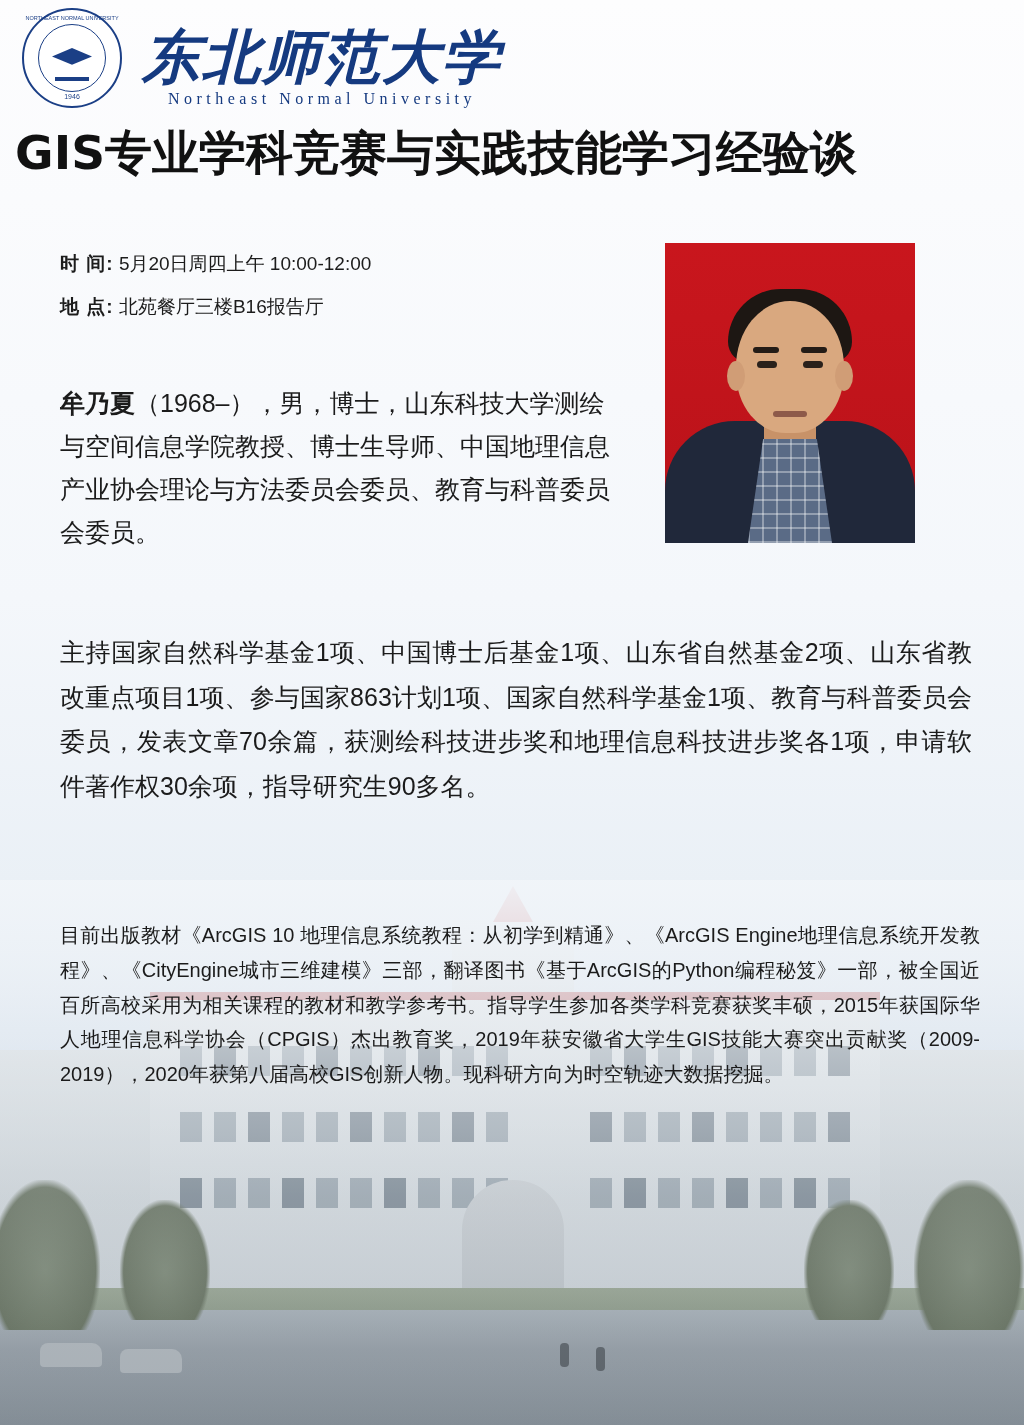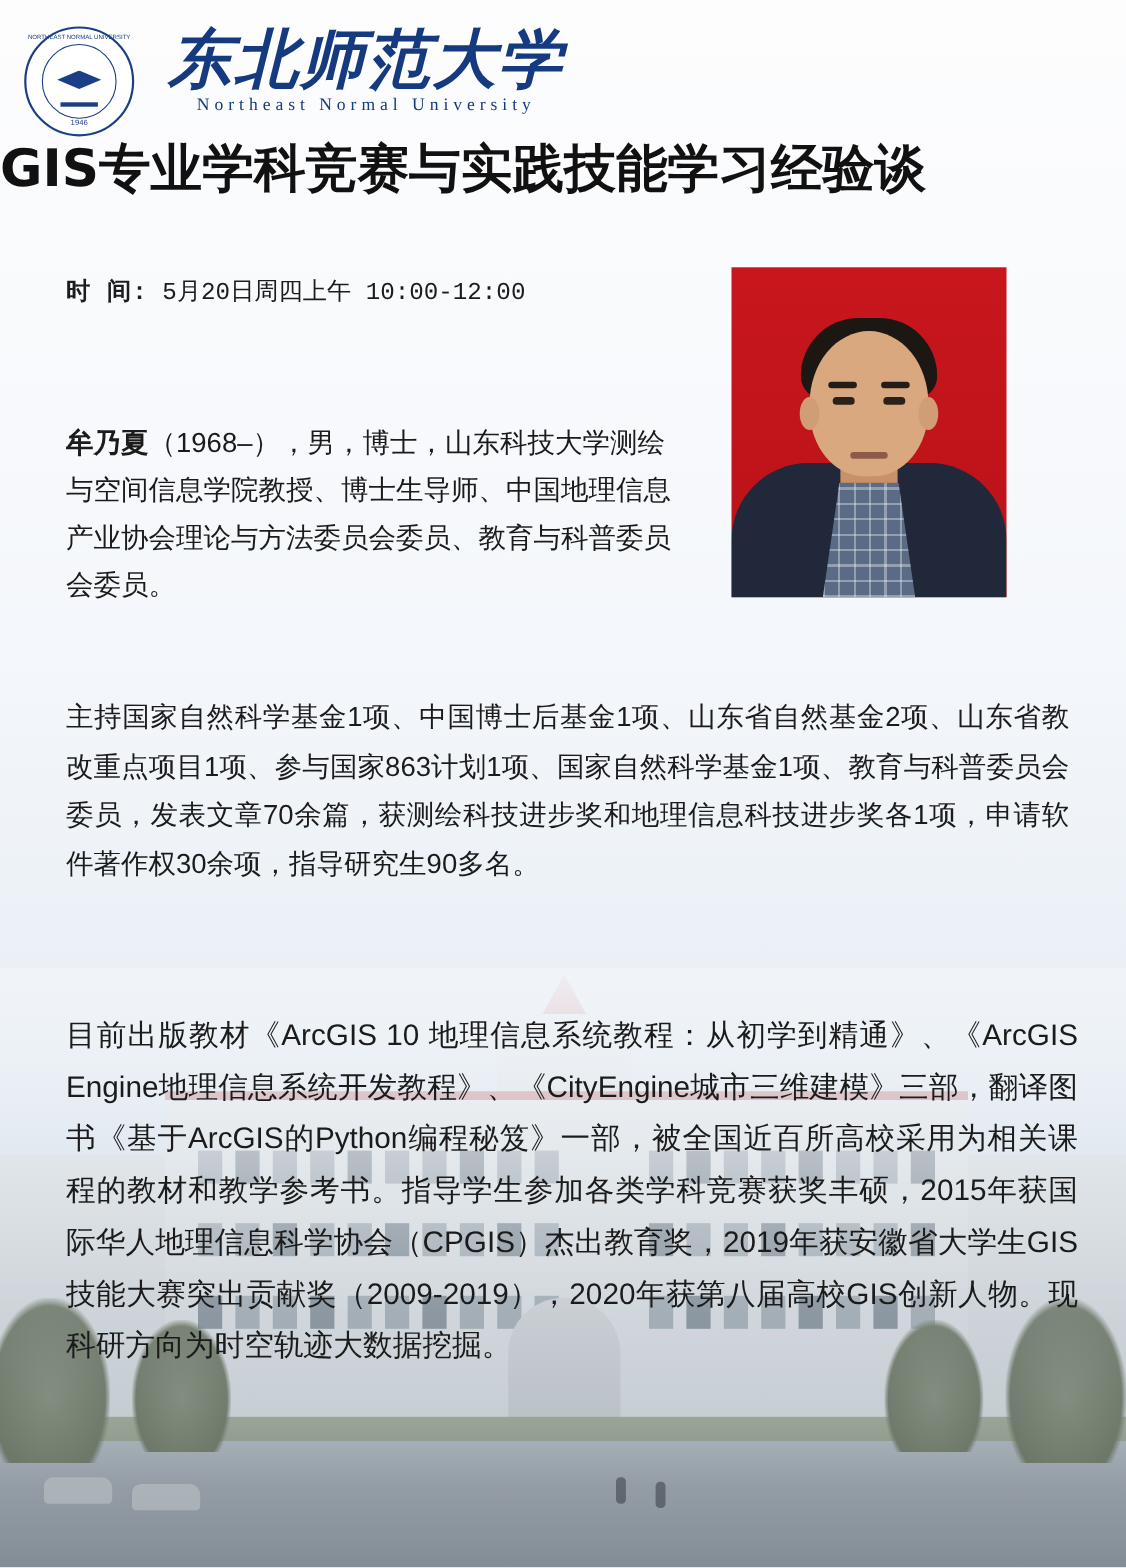--- a/index.html
+++ b/index.html
@@ -116,24 +116,24 @@
   }
   .bg-fade {
     position: absolute;
     left: 0; top: 0; width: 1024px; height: 545px;
     background: linear-gradient(180deg, rgba(241,245,249,0.97) 0%, rgba(241,245,249,0.80) 16%, rgba(241,245,249,0.55) 34%, rgba(238,243,248,0.30) 58%, rgba(236,241,247,0.16) 100%);
   }
 
   
   .header {
     position: absolute;
-    left: 22px; top: 24px;
+    left: 22px; top: 8px;
     display: flex;
-    align-items: flex-start;
-    gap: 31px;
+    align-items: flex-end;
+    gap: 20px;
   }
   .crest {
     position: relative;
     width: 96px; height: 96px;
     border-radius: 50%;
     border: 2px solid #1b3f86;
     background: #ffffff;
     display: flex;
     align-items: center;
     justify-content: center;
@@ -189,40 +189,39 @@
     letter-spacing: 4.5px;
     text-align: center;
     margin-top: 2px;
   }
 
   
   .title {
     position: absolute;
     left: 0; top: 122px;
     width: 857px;
-    text-align: left;
+    text-align: right;
     font-size: 47px;
     font-weight: bold;
     color: #111111;
     letter-spacing: 0px;
     font-family: "DejaVu Sans", "Liberation Sans", sans-serif;
   }
 
   
   .meta {
     position: absolute;
     left: 60px; top: 250px;
     width: 600px;
   }
   .meta-row {
-    font-size: 22px;
+    font-size: 19px;
     color: #1c1c1c;
     margin-bottom: 14px;
     line-height: 1.5;
-    font-family: Liberation Mono, monospace;
   }
   .meta-label {
     font-weight: bold;
     letter-spacing: 1px;
   }
 
   
   .bio {
     position: absolute;
     left: 60px; top: 382px;
@@ -337,21 +336,21 @@
     width: 912px;
     font-size: 25px;
     line-height: 1.78;
     color: #1b1b1b;
     text-align: justify;
   }
   .para-2 {
     position: absolute;
     left: 60px; top: 918px;
     width: 920px;
-    font-size: 27px;
+    font-size: 20px;
     line-height: 1.74;
     color: #1b1b1b;
     text-align: justify;
   }
 </style>
 </head>
 <body>
 
 <div class="poster">
 
@@ -458,20 +457,24 @@
     </div>
   </div>
 
   <div class="title">GIS专业学科竞赛与实践技能学习经验谈</div>
 
   <div class="meta">
     <div class="meta-row">
       <span class="meta-label">时 间:</span>
       <span>5月20日周四上午 10:00-12:00</span>
     </div>
+    <div class="meta-row">
+      <span class="meta-label">地 点:</span>
+      <span>北苑餐厅三楼B16报告厅</span>
+    </div>
   </div>
 
   <div class="bio">
     <b>牟乃夏</b><span>（1968–），男，博士，山东科技大学测绘与空间信息学院教授、博士生导师、中国地理信息产业协会理论与方法委员会委员、教育与科普委员会委员。</span>
   </div>
 
   <div class="portrait">
     <div class="p-body"></div>
     <div class="p-shirt"></div>
     <div class="p-neck"></div>

